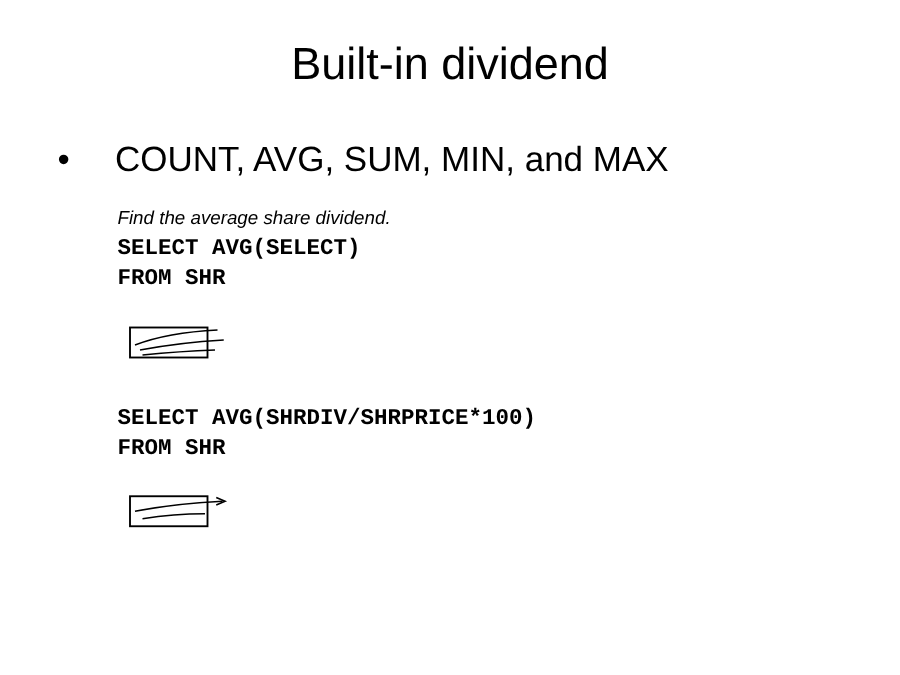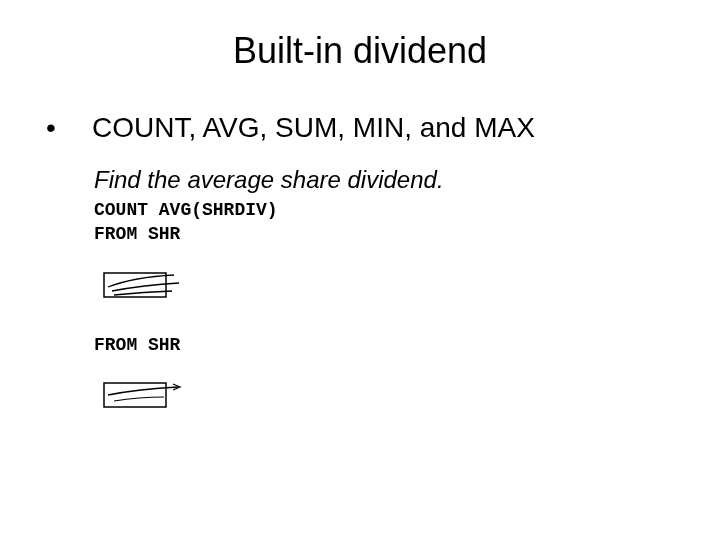--- a/index.html
+++ b/index.html
@@ -33,21 +33,21 @@
     .bullet-text {
       font-size: 28px;
       font-weight: 400;
       margin-left: 22px;
     }
     .section {
       padding-left: 54px;
       margin-bottom: 20px;
     }
     .prompt {
-      font-size: 24px;
+      font-size: 15px;
       font-style: italic;
       margin-bottom: 4px;
     }
     .code {
       font-family: "Courier New", Courier, monospace;
       font-size: 18px;
       font-weight: bold;
       line-height: 1.35;
     }
     .scribble-box {
@@ -61,32 +61,33 @@
 
 <h1 class="title">Built-in dividend</h1>
 
 <div class="bullet-row">
   <span class="bullet">•</span>
   <span class="bullet-text">COUNT, AVG, SUM, MIN, and MAX</span>
 </div>
 
 <div class="section">
   <div class="prompt">Find the average share dividend.</div>
-  <div class="code">COUNT AVG(SHRDIV)</div>
+  <div class="code">SELECT AVG(SELECT)</div>
   <div class="code">FROM SHR</div>
 
   <div class="scribble-box">
     <svg width="90" height="40" viewBox="0 0 90 40">
       <rect x="10" y="8" width="62" height="24" fill="#fff" stroke="#000" stroke-width="1.5"></rect>
       <path d="M14 22 Q 40 12 80 10" stroke="#000" stroke-width="1.3" fill="none"></path>
       <path d="M18 26 Q 50 20 85 18" stroke="#000" stroke-width="1.3" fill="none"></path>
       <path d="M20 30 Q 50 27 78 26" stroke="#000" stroke-width="1.3" fill="none"></path>
     </svg>
   </div>
 
+  <div class="code">SELECT AVG(SHRDIV/SHRPRICE*100)</div>
   <div class="code">FROM SHR</div>
 
   <div class="scribble-box">
     <svg width="90" height="40" viewBox="0 0 90 40">
       <rect x="10" y="8" width="62" height="24" fill="#fff" stroke="#000" stroke-width="1.5"></rect>
       <path d="M14 20 Q 45 14 84 12" stroke="#000" stroke-width="1.3" fill="none"></path>
       <path d="M79 9 L 86 12 L 79 15" stroke="#000" stroke-width="1.3" fill="none"></path>
       <path d="M20 26 Q 45 22 70 22" stroke="#000" stroke-width="1.1" fill="none"></path>
     </svg>
   </div>

